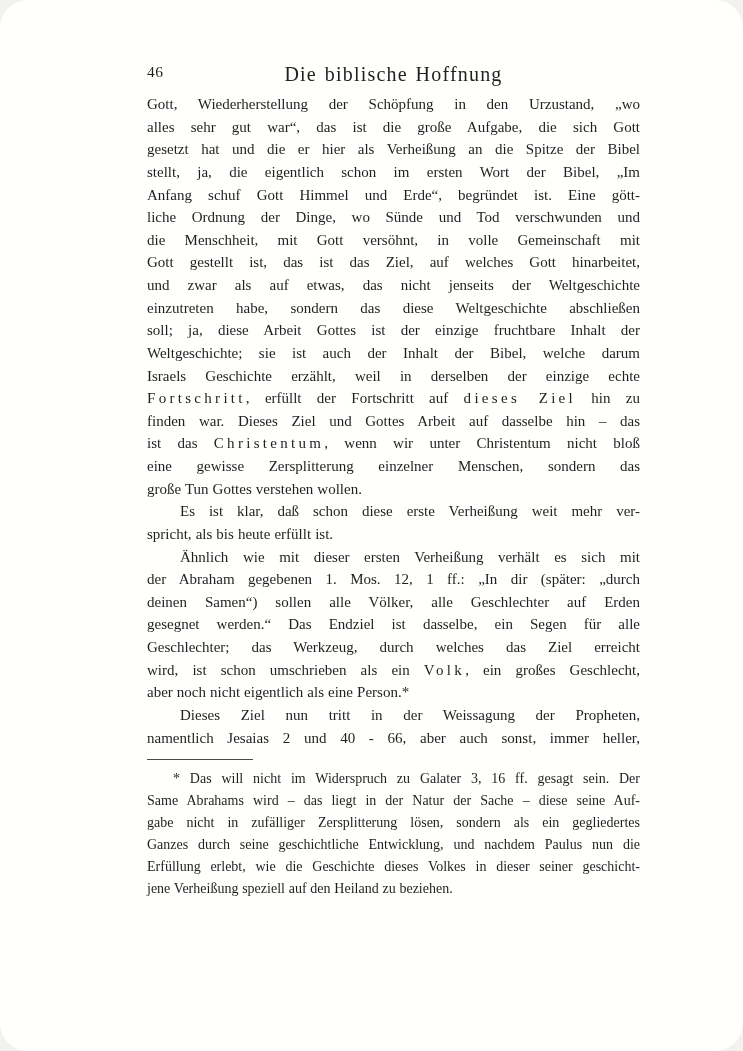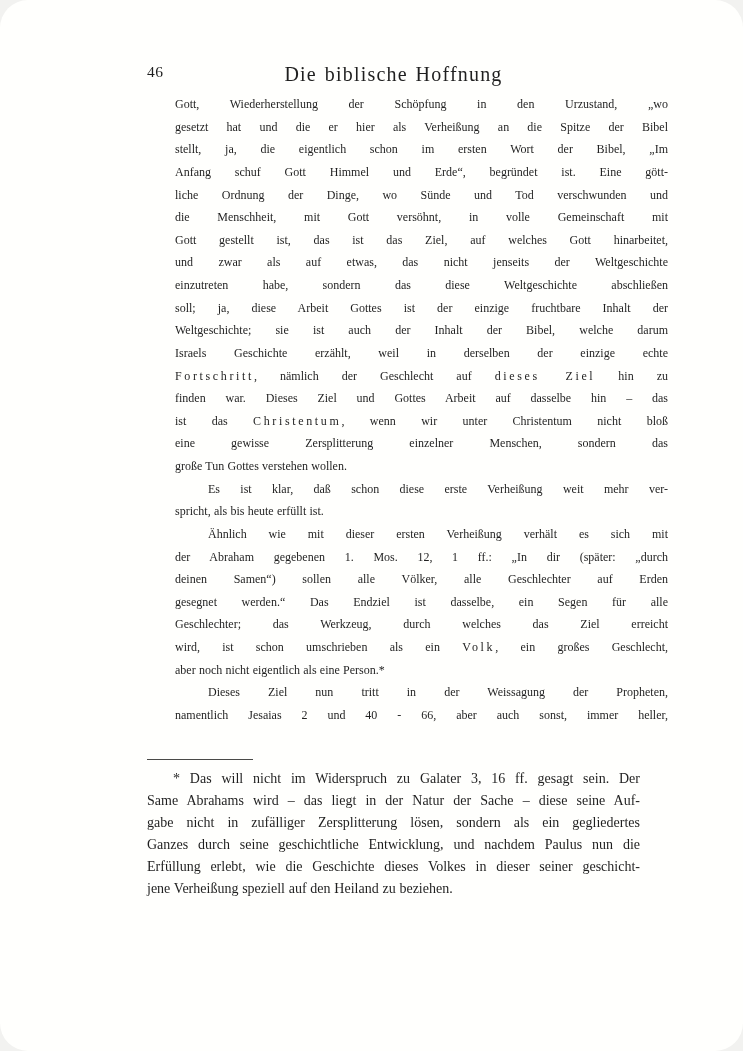--- a/index.html
+++ b/index.html
@@ -28,22 +28,21 @@
   .running-title {
     position: absolute; left: 0; right: 0; top: 0;
     text-align: center;
     letter-spacing: 0.06em;
     word-spacing: 0.08em;
     font-size: 20px;
   }
   .body-text {
     position: absolute;
     top: 93px; left: 147px; width: 493px;
-    font-size: 12px;
-    margin-left: 28px;
+    font-size: 15px;
   }
   .footnote-rule {
     position: absolute;
     top: 759px; left: 147px; width: 106px; height: 0;
     border-top: 1.2px solid #4a4a48;
   }
   .footnote {
     position: absolute;
     top: 768px; left: 147px; width: 493px;
     font-size: 14px;
@@ -67,32 +66,33 @@
 <div class="page" style="background: rgb(255, 255, 253); color: rgb(31, 31, 31);">
 
   <div class="page-header">
     <span class="page-number">46</span>
     <span class="running-title">Die biblische Hoffnung</span>
   </div>
 
   <div class="body-text">
       <div class="para">
         <div class="line"><span>Gott, Wiederherstellung der Schöpfung in den Urzustand, „wo</span></div>
+        <div class="line"><span>alles sehr gut war“, das ist die große Aufgabe, die sich Gott</span></div>
         <div class="line"><span>gesetzt hat und die er hier als Verheißung an die Spitze der Bibel</span></div>
         <div class="line"><span>stellt, ja, die eigentlich schon im ersten Wort der Bibel, „Im</span></div>
         <div class="line"><span>Anfang schuf Gott Himmel und Erde“, begründet ist. Eine gött-</span></div>
         <div class="line"><span>liche Ordnung der Dinge, wo Sünde und Tod verschwunden und</span></div>
         <div class="line"><span>die Menschheit, mit Gott versöhnt, in volle Gemeinschaft mit</span></div>
         <div class="line"><span>Gott gestellt ist, das ist das Ziel, auf welches Gott hinarbeitet,</span></div>
         <div class="line"><span>und zwar als auf etwas, das nicht jenseits der Weltgeschichte</span></div>
         <div class="line"><span>einzutreten habe, sondern das diese Weltgeschichte abschließen</span></div>
         <div class="line"><span>soll; ja, diese Arbeit Gottes ist der einzige fruchtbare Inhalt der</span></div>
         <div class="line"><span>Weltgeschichte; sie ist auch der Inhalt der Bibel, welche darum</span></div>
         <div class="line"><span>Israels Geschichte erzählt, weil in derselben der einzige echte</span></div>
-        <div class="line"><span class="sperr">Fortschritt</span><span>, nämlich der Geschlecht auf </span><span class="sperr">dieses Ziel</span><span> hin zu</span></div>
+        <div class="line"><span class="sperr">Fortschritt</span><span>, erfüllt der Fortschritt auf </span><span class="sperr">dieses Ziel</span><span> hin zu</span></div>
         <div class="line"><span>finden war. Dieses Ziel und Gottes Arbeit auf dasselbe hin – das</span></div>
         <div class="line"><span>ist das </span><span class="sperr">Christentum</span><span>, wenn wir unter Christentum nicht bloß</span></div>
         <div class="line"><span>eine gewisse Zersplitterung einzelner Menschen, sondern das</span></div>
         <div class="line end"><span>große Tun Gottes verstehen wollen.</span></div>
       </div>
       <div class="para">
         <div class="line indent"><span>Es ist klar, daß schon diese erste Verheißung weit mehr ver-</span></div>
         <div class="line end"><span>spricht, als bis heute erfüllt ist.</span></div>
       </div>
       <div class="para">

